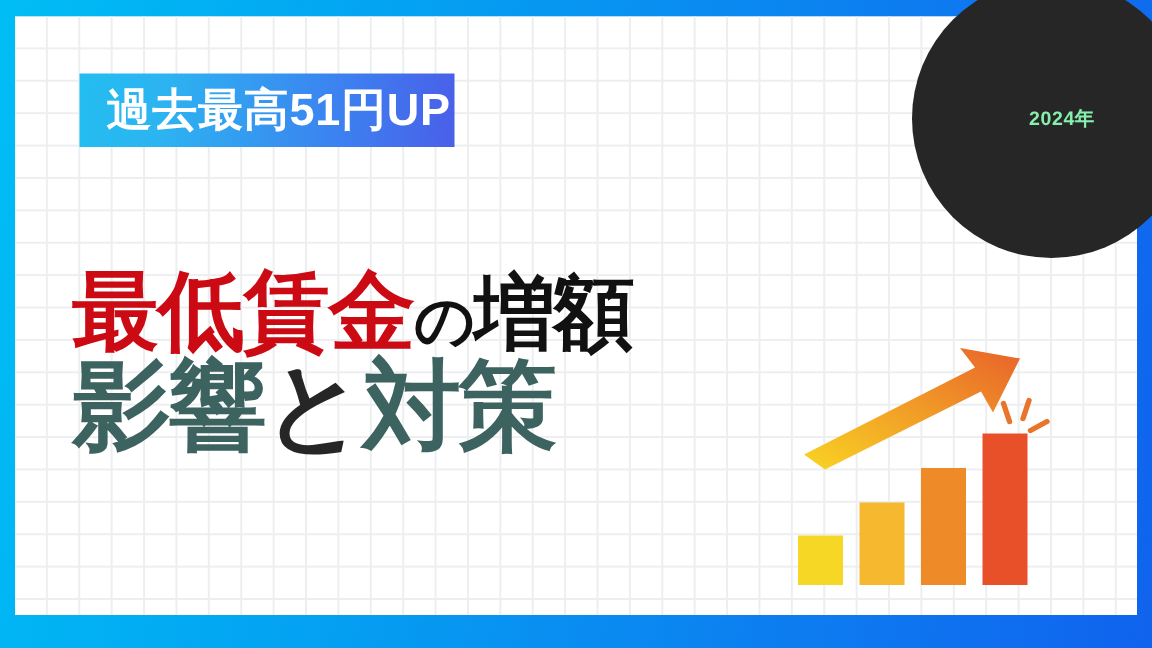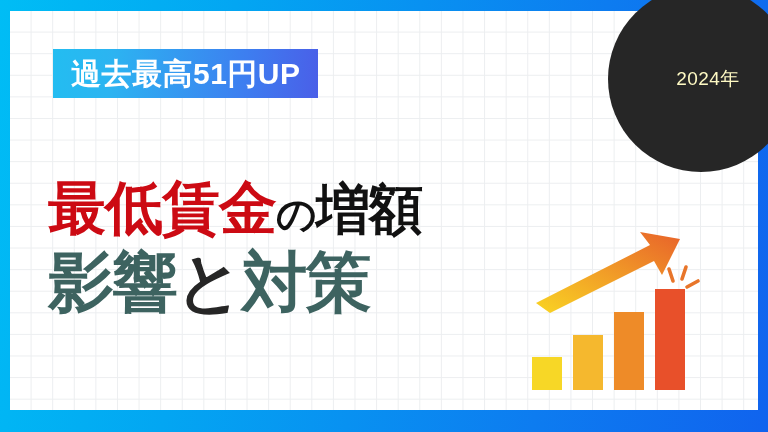--- a/index.html
+++ b/index.html
@@ -44,35 +44,35 @@
     background: #262626;
     z-index: 6;
     display: flex;
     flex-direction: column;
     align-items: center;
     justify-content: center;
     padding-left: 14px;
     box-sizing: border-box;
   }
   #date-circle .dline {
-    color: #fef9c3;
-    font-size: 19px;
-    font-weight: 400;
+    color: #86efac;
+    font-size: 13px;
+    font-weight: 700;
     line-height: 1.45;
     letter-spacing: .4px;
     white-space: nowrap;
   }
 
   
   #badge {
     position: absolute;
     left: 43px;
     top: 38px;
     height: 49px;
-    padding: 0 17px 0 18px;
+    padding: 0 2px 0 18px;
     display: flex;
     align-items: center;
     background: linear-gradient(95deg, #23bdf1 0%, #2cb4f1 22%, #3d7ef0 72%, #4a5fe8 100%);
     z-index: 4;
   }
   #badge .badge-text {
     color: #ffffff;
     font-size: 30px;
     font-weight: 700;
     letter-spacing: .5px;
@@ -81,21 +81,21 @@
   }
 
   
   #headline {
     position: absolute;
     left: 38px;
     top: 168px;
     z-index: 5;
   }
   .hl-row { white-space: nowrap; line-height: 1; }
-  #hl-row1 { margin-bottom: 12px; }
+  #hl-row1 { }
 
   .hl-red {
     color: #cc0a13;
     font-size: 58px;
     font-weight: 700;
     letter-spacing: -1px;
   }
   .hl-no {
     color: #111111;
     font-size: 40px;

